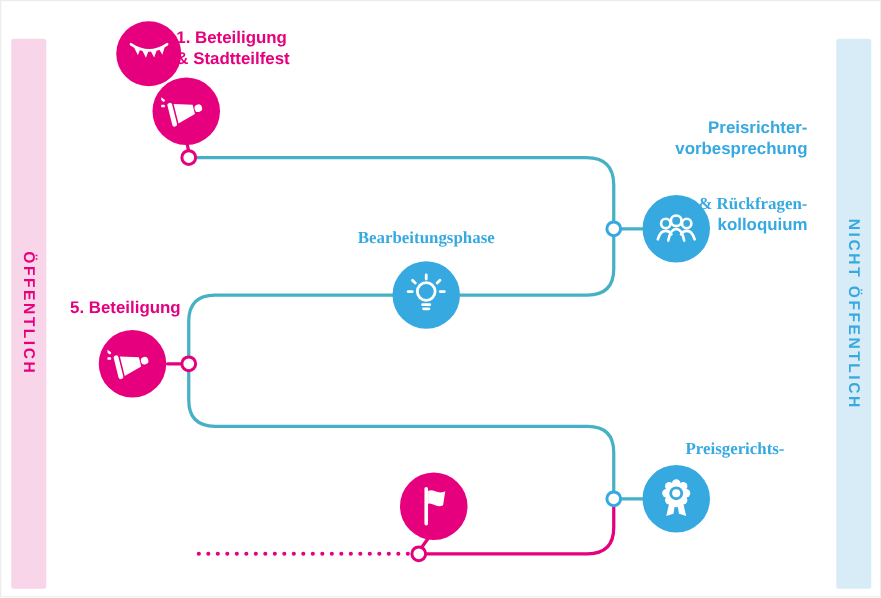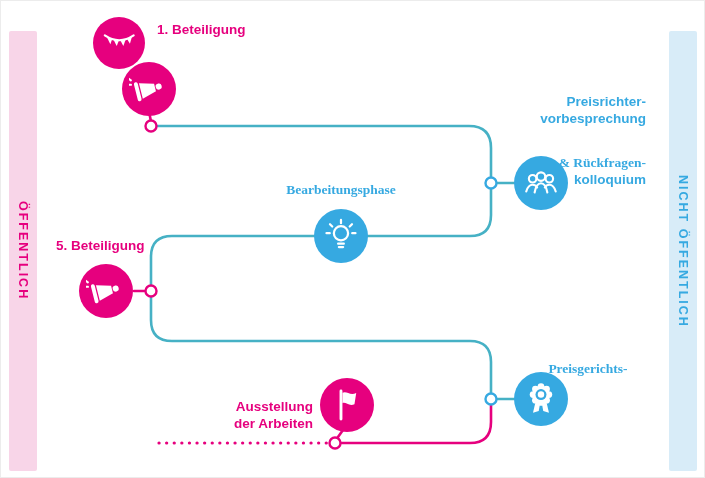--- a/index.html
+++ b/index.html
@@ -147,41 +147,38 @@
     </svg>
   </div>
 
   <div class="circle pink" style="left:319px; top:377px; width:54px; height:54px;">
     <svg viewBox="0 0 32 32">
       <path d="M11.2 4.8 L11.2 27.2" stroke="#fff" stroke-width="2.3" stroke-linecap="round" fill="none"></path>
       <path d="M12.4 6.2 C15.6 4.4 18.4 8.8 23.4 6.4 L22 15.4 C17.6 17.4 14.8 13.2 12.4 14.6 Z" fill="#fff"></path>
     </svg>
   </div>
 
-  <div class="label pink-text" style="left:156px; top:20px; width:170px;">
+  <div class="label pink-text" style="left:140px; top:20px; width:170px;">
     <div>1. Beteiligung</div>
+    <div>&amp; Stadtteilfest</div>
   </div>
 
   <div class="label blue-text ta-right" style="left:479px; top:92px; width:166px;">
     <div>Preisrichter-</div>
     <div>vorbesprechung</div>
     <div class="gap">&amp; Rückfragen-</div>
     <div>kolloquium</div>
   </div>
 
   <div class="label blue-text ta-center" style="left:255px; top:180px; width:170px;">
     <div>Bearbeitungsphase</div>
   </div>
 
   <div class="label pink-text" style="left:55px; top:236px; width:140px;">
     <div>5. Beteiligung</div>
   </div>
 
-  <div class="label blue-text ta-center" style="left:513px; top:359px; width:148px;">
+  <div class="label blue-text ta-center" style="left:513px; top:349px; width:148px;">
     <div>Preisgerichts-</div>
   </div>
 
-  <div class="label pink-text ta-right" style="left:180px; top:397px; width:132px;">
-    <div>Ausstellung</div>
-    <div>der Arbeiten</div>
-  </div>
 
 </div>
 
 </body></html>

